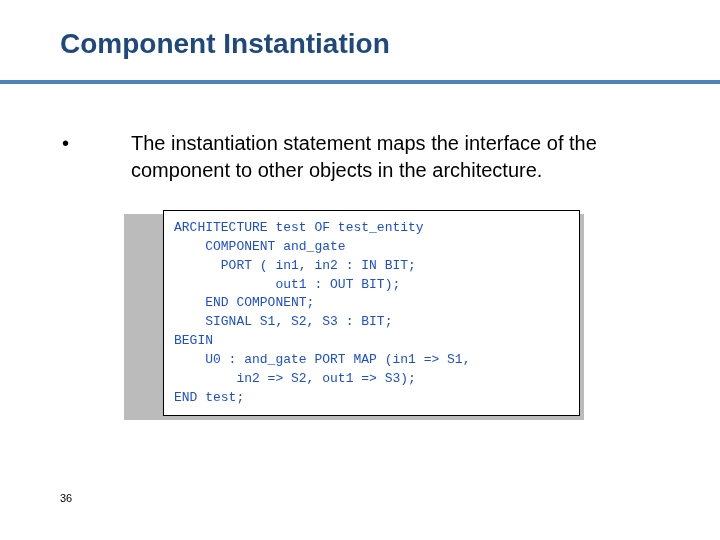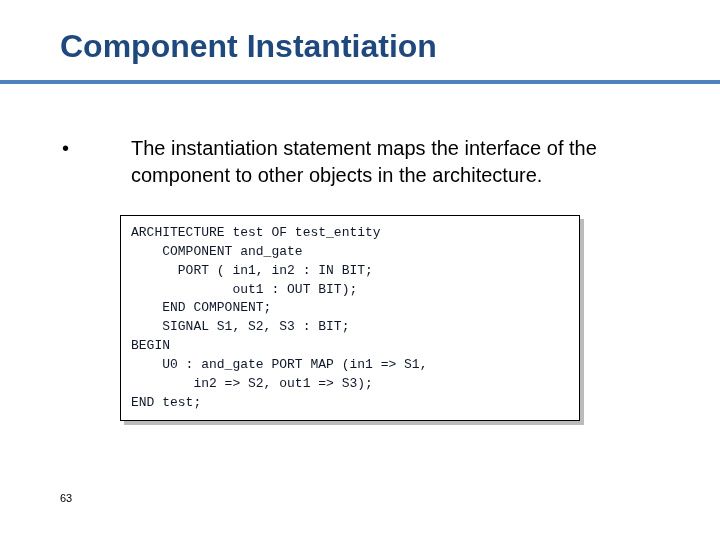--- a/index.html
+++ b/index.html
@@ -4,21 +4,21 @@
 <style>
   * { margin: 0; padding: 0; box-sizing: border-box; }
   html, body { width: 720px; height: 540px; background: #fff; font-family: Arial, Helvetica, sans-serif; }
   .slide {
     width: 720px;
     height: 540px;
     position: relative;
     padding: 28px 48px 0 60px;
   }
   .title {
-    font-size: 32px;
+    font-size: 28px;
     font-weight: bold;
     color: #1f497d;
     margin-bottom: 10px;
   }
   .rule {
     position: absolute;
     left: 0;
     top: 80px;
     width: 720px;
     height: 4px;
@@ -58,21 +58,22 @@
   }
   .code-box {
     position: relative;
     background: #fff;
     border: 1px solid #000;
     padding: 8px 10px;
     font-family: "Courier New", Courier, monospace;
     font-size: 13px;
     line-height: 1.45;
     white-space: pre;
-    color: #0f172a;
+    color: #1d4ed8;
+    margin-left: 43px;
   }
   .pagenum {
     position: absolute;
     left: 60px;
     bottom: 36px;
     font-size: 11px;
     color: #000;
   }
 </style>
 </head>
@@ -100,15 +101,15 @@
 <span>    END COMPONENT;</span>
 <span>    SIGNAL S1, S2, S3 : BIT;</span>
 <span>BEGIN</span>
 <span>    U0 : and_gate PORT MAP (in1 =&gt; S1,</span>
 <span>        in2 =&gt; S2, out1 =&gt; S3);</span>
 <span>END test;</span></div>
     </div>
 
   </div>
 
-  <div class="pagenum">63</div>
+  <div class="pagenum">36</div>
 
 </div>
 
 </body></html>

